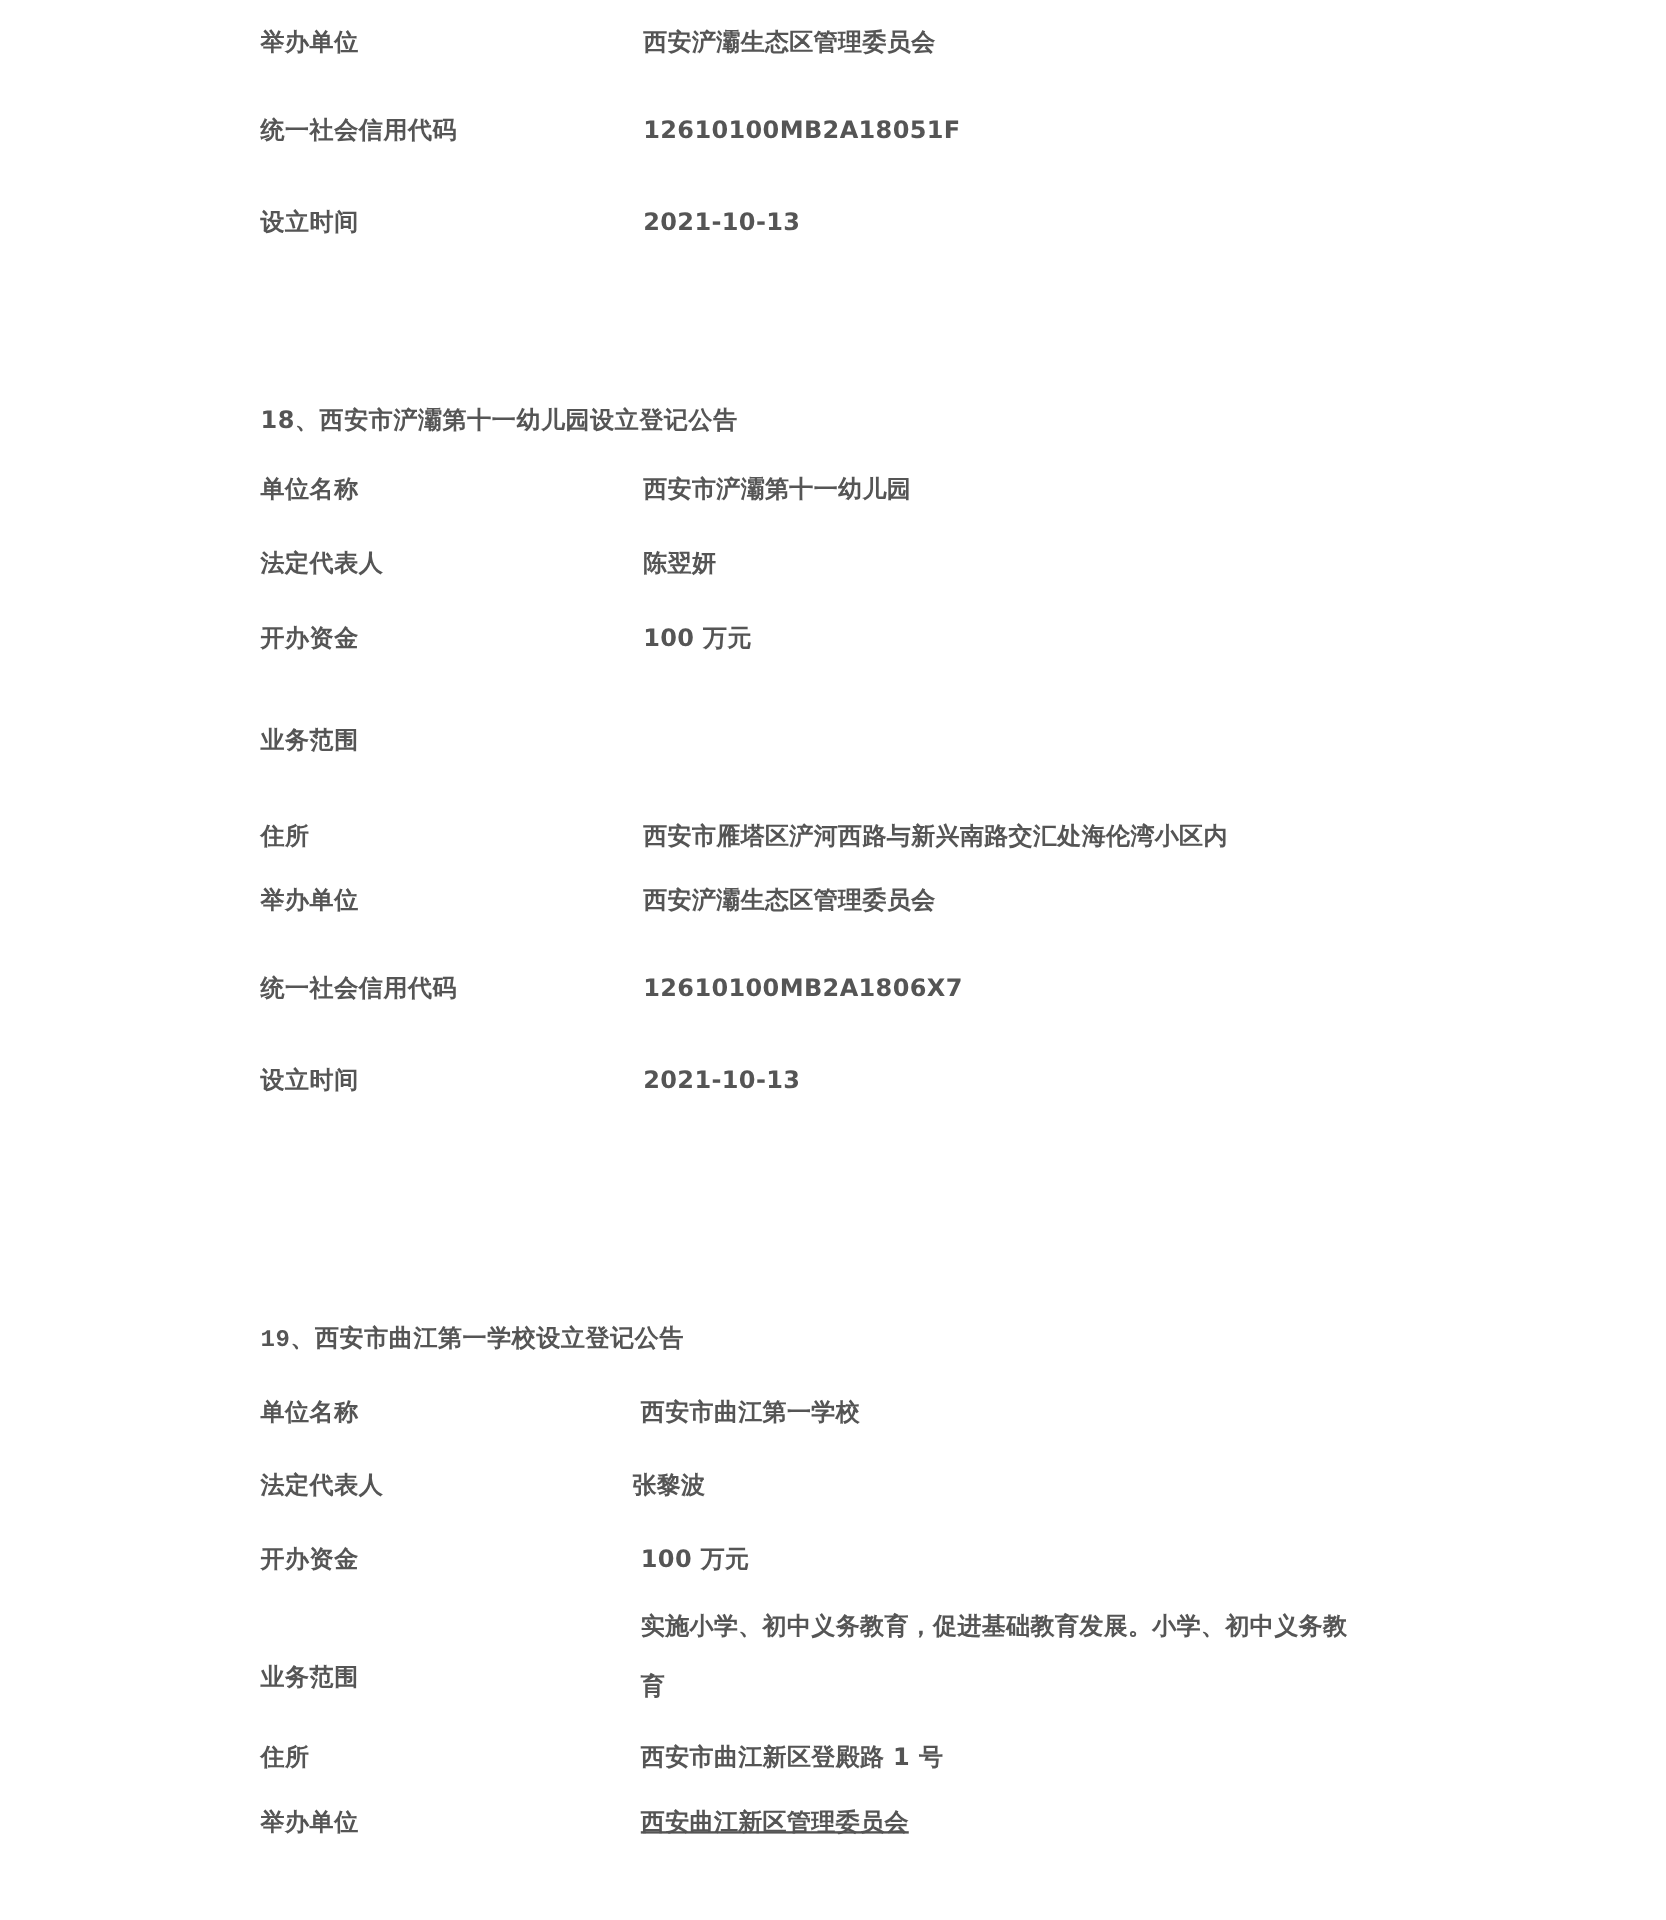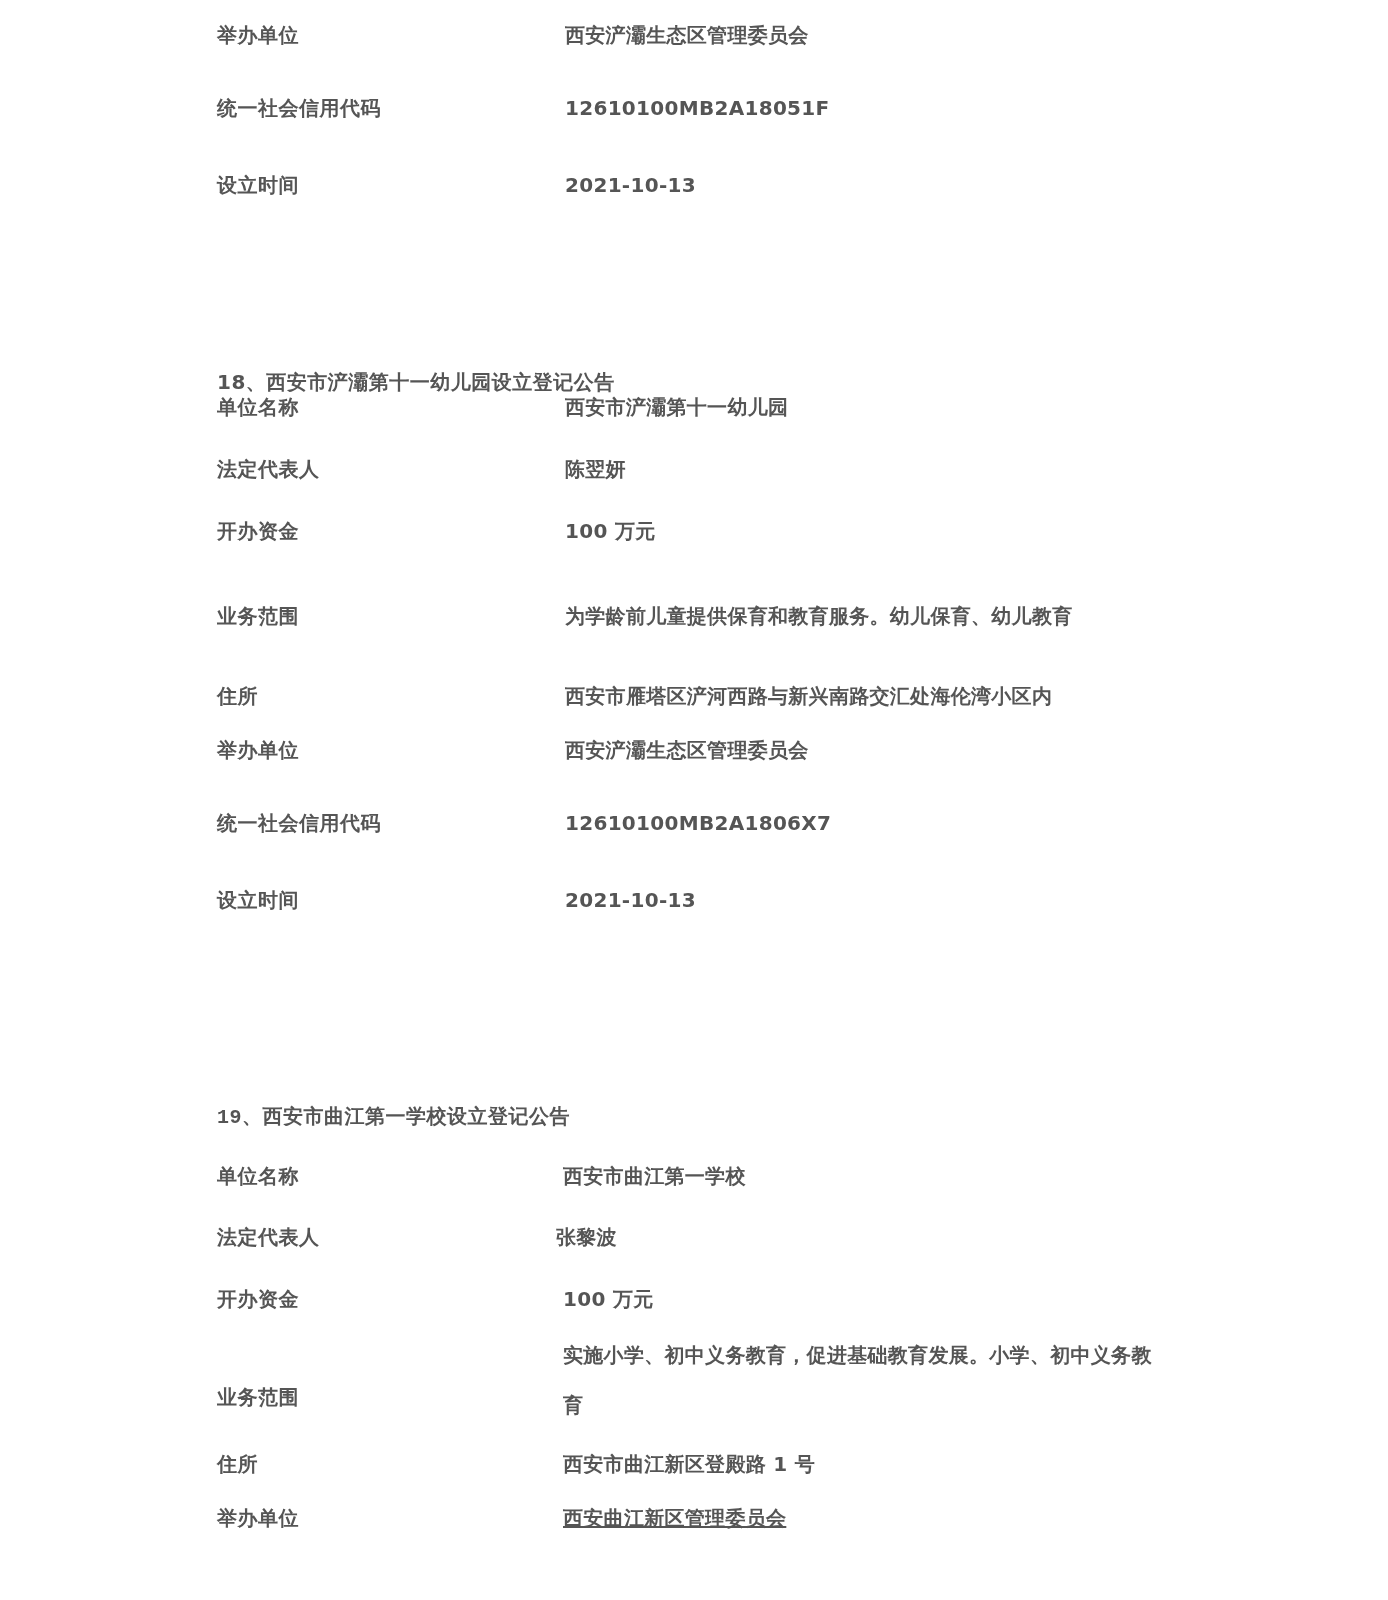--- a/index.html
+++ b/index.html
@@ -38,21 +38,20 @@
       top: 0;
       white-space: nowrap;
       letter-spacing: 0.5px;
     }
     .row .value {
       position: absolute;
       left: 319px;
       top: 0;
       white-space: nowrap;
       letter-spacing: 0.3px;
-      margin-left: 29px;
     }
     .row.multi {
       height: 110px;
     }
     .row.multi .label {
       top: 40px;
     }
     .row.multi .value {
       white-space: normal;
       width: 600px;
@@ -79,37 +78,36 @@
   </div>
   <div class="row" style="top:93px;">
     <span class="label">统一社会信用代码</span>
     <span class="value">12610100MB2A18051F</span>
   </div>
   <div class="row" style="top:170px;">
     <span class="label">设立时间</span>
     <span class="value">2021-10-13</span>
   </div>
 
-  <div class="section-title" style="top:335px;margin-top:32px;">18、西安市浐灞第十一幼儿园设立登记公告</div>
+  <div class="section-title" style="top:335px;">18、西安市浐灞第十一幼儿园设立登记公告</div>
 
   <div class="row" style="top:392px;">
     <span class="label">单位名称</span>
     <span class="value">西安市浐灞第十一幼儿园</span>
   </div>
   <div class="row" style="top:454px;">
     <span class="label">法定代表人</span>
     <span class="value">陈翌妍</span>
   </div>
   <div class="row" style="top:516px;">
     <span class="label">开办资金</span>
     <span class="value">100 万元</span>
   </div>
   <div class="row" style="top:601px;">
     <span class="label">业务范围</span>
-    <span class="value">为学龄前儿童提供保育和教育服务。幼儿保育、幼儿教育</span>
   </div>
   <div class="row" style="top:681px;">
     <span class="label">住所</span>
     <span class="value">西安市雁塔区浐河西路与新兴南路交汇处海伦湾小区内</span>
   </div>
   <div class="row" style="top:735px;">
     <span class="label">举办单位</span>
     <span class="value">西安浐灞生态区管理委员会</span>
   </div>
   <div class="row" style="top:808px;">

